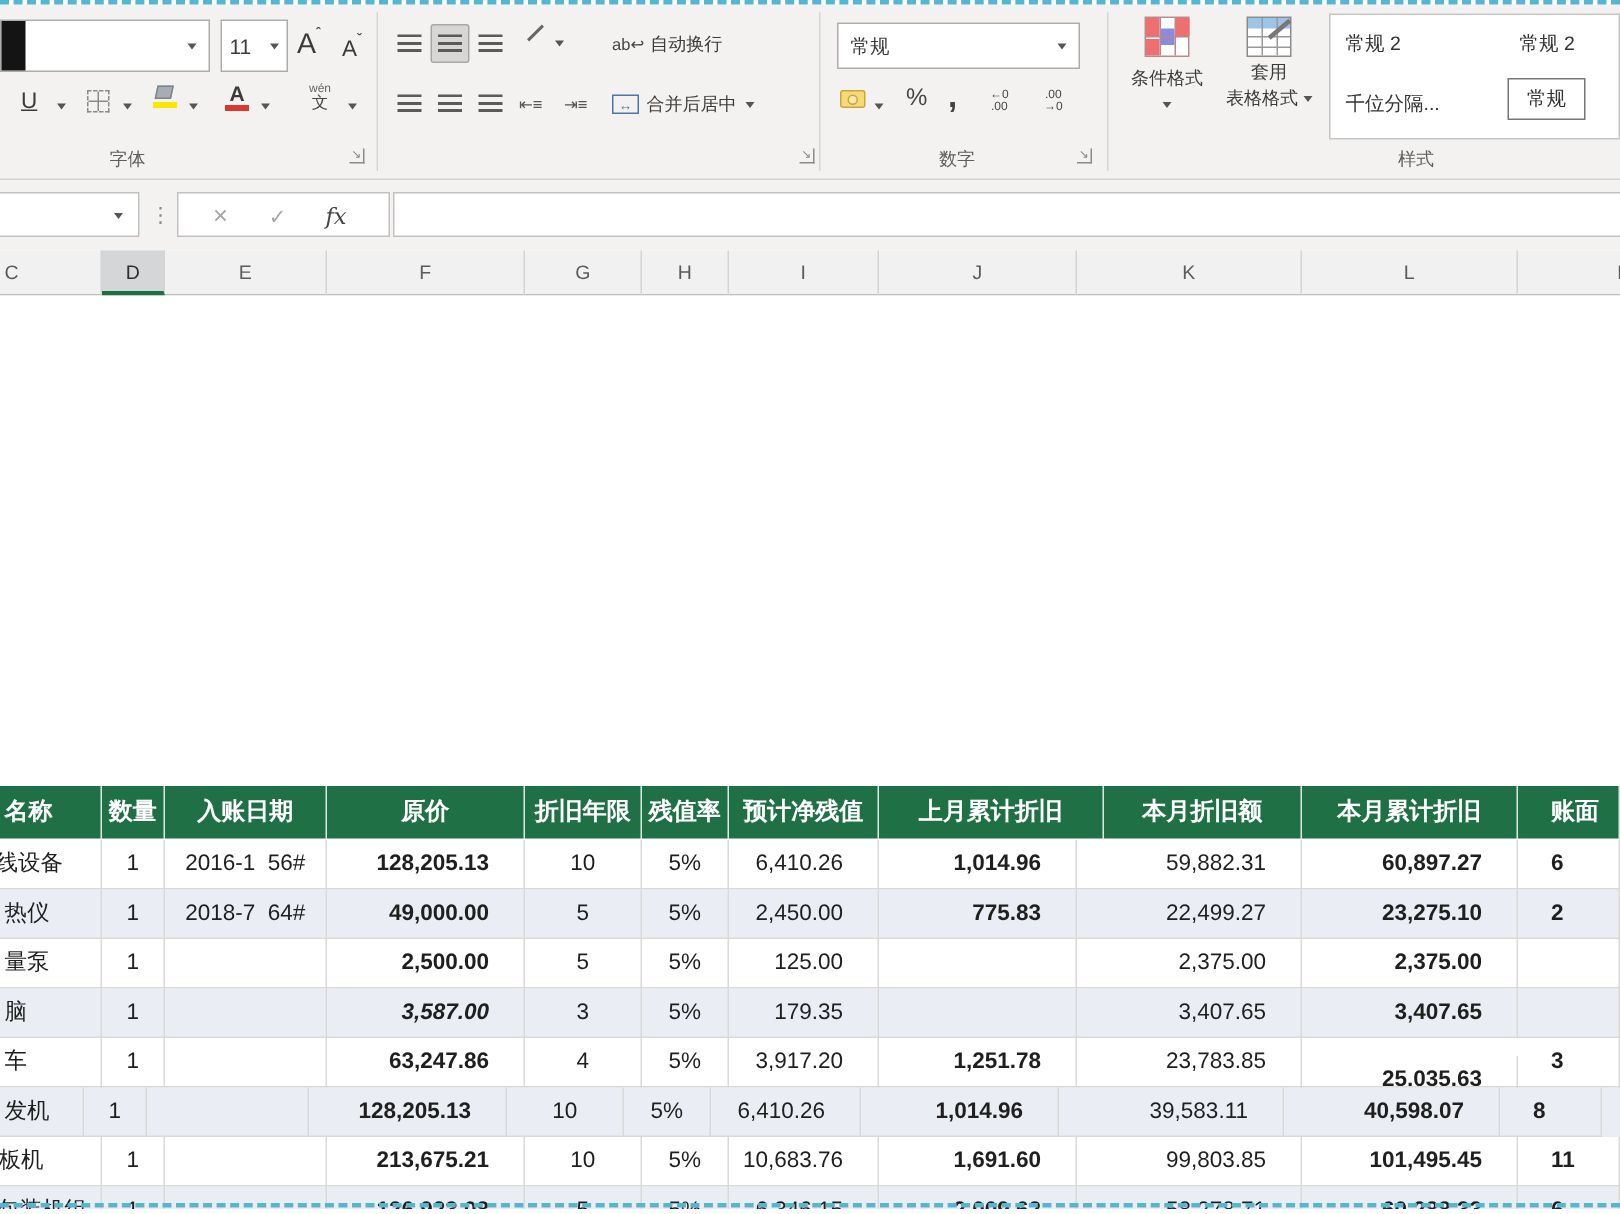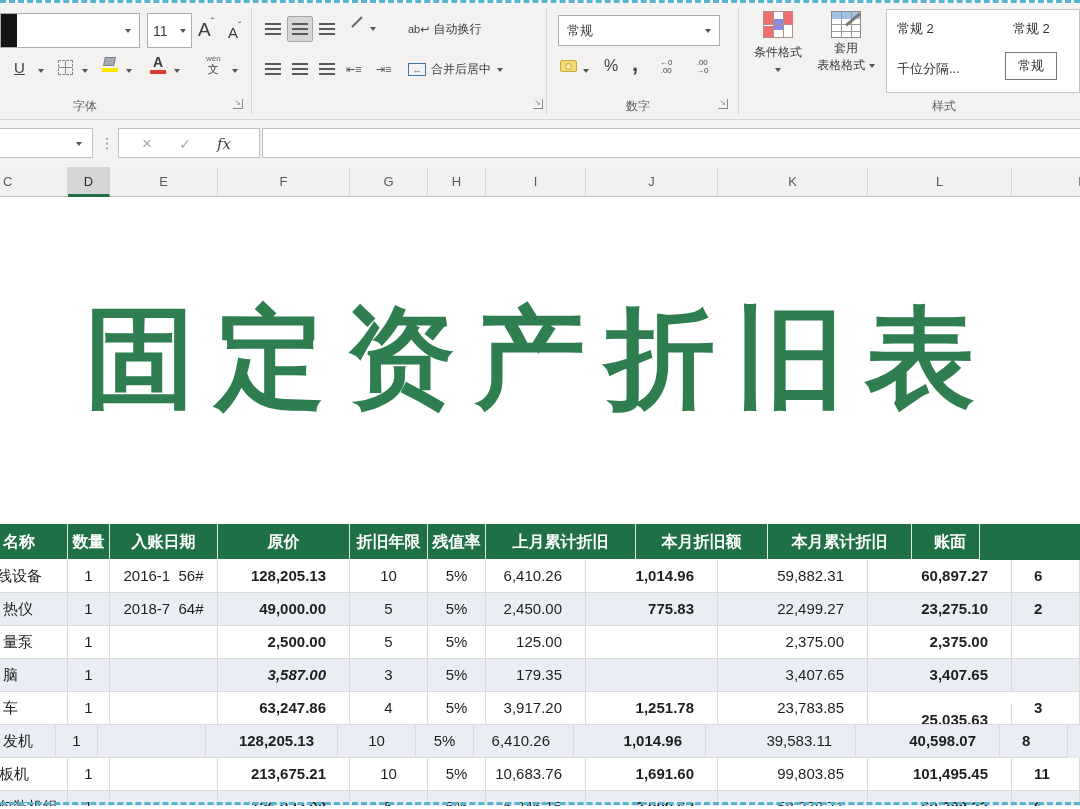--- a/index.html
+++ b/index.html
@@ -225,29 +225,29 @@
       <div class="ch" style="width: 78px;"><span>G</span></div>
       <div class="ch" style="width: 58px;"><span>H</span></div>
       <div class="ch" style="width: 100px;"><span>I</span></div>
       <div class="ch" style="width: 132px;"><span>J</span></div>
       <div class="ch" style="width: 150px;"><span>K</span></div>
       <div class="ch" style="width: 144px;"><span>L</span></div>
       <div class="ch last" style="width: 68px;"><span>M</span></div>
     </div>
 
   <div class="sheet">
-    <div class="title">固定资产折旧表</div>
     <div class="dtable" id="dtable">
         <div class="trow head">
           <div class="tc c-left" style="width: 68px;">名称</div>
           <div class="tc c-center" style="width: 42px;">数量</div>
           <div class="tc c-center" style="width: 108px;">入账日期</div>
           <div class="tc c-center" style="width: 132px;">原价</div>
           <div class="tc c-center" style="width: 78px;">折旧年限</div>
           <div class="tc c-center" style="width: 58px;">残值率</div>
+          <div class="tc c-center" style="width: 100px;">预计净残值</div>
           <div class="tc c-center" style="width: 150px;">上月累计折旧</div>
           <div class="tc c-center" style="width: 132px;">本月折旧额</div>
           <div class="tc c-center" style="width: 144px;">本月累计折旧</div>
           <div class="tc c-book" style="width: 68px;">账面</div>
         </div>
         <div class="trow data">
           <div class="tc c-left" style="width: 68px;"><span style="display: inline-block; margin-left: -6px;">线设备</span></div>
           <div class="tc c-center" style="width: 42px;"><span>1</span></div>
           <div class="tc c-center pre" style="width: 108px;"><span>2016-1  56#</span></div>
           <div class="tc c-right bold" style="width: 132px;"><span>128,205.13</span></div>

